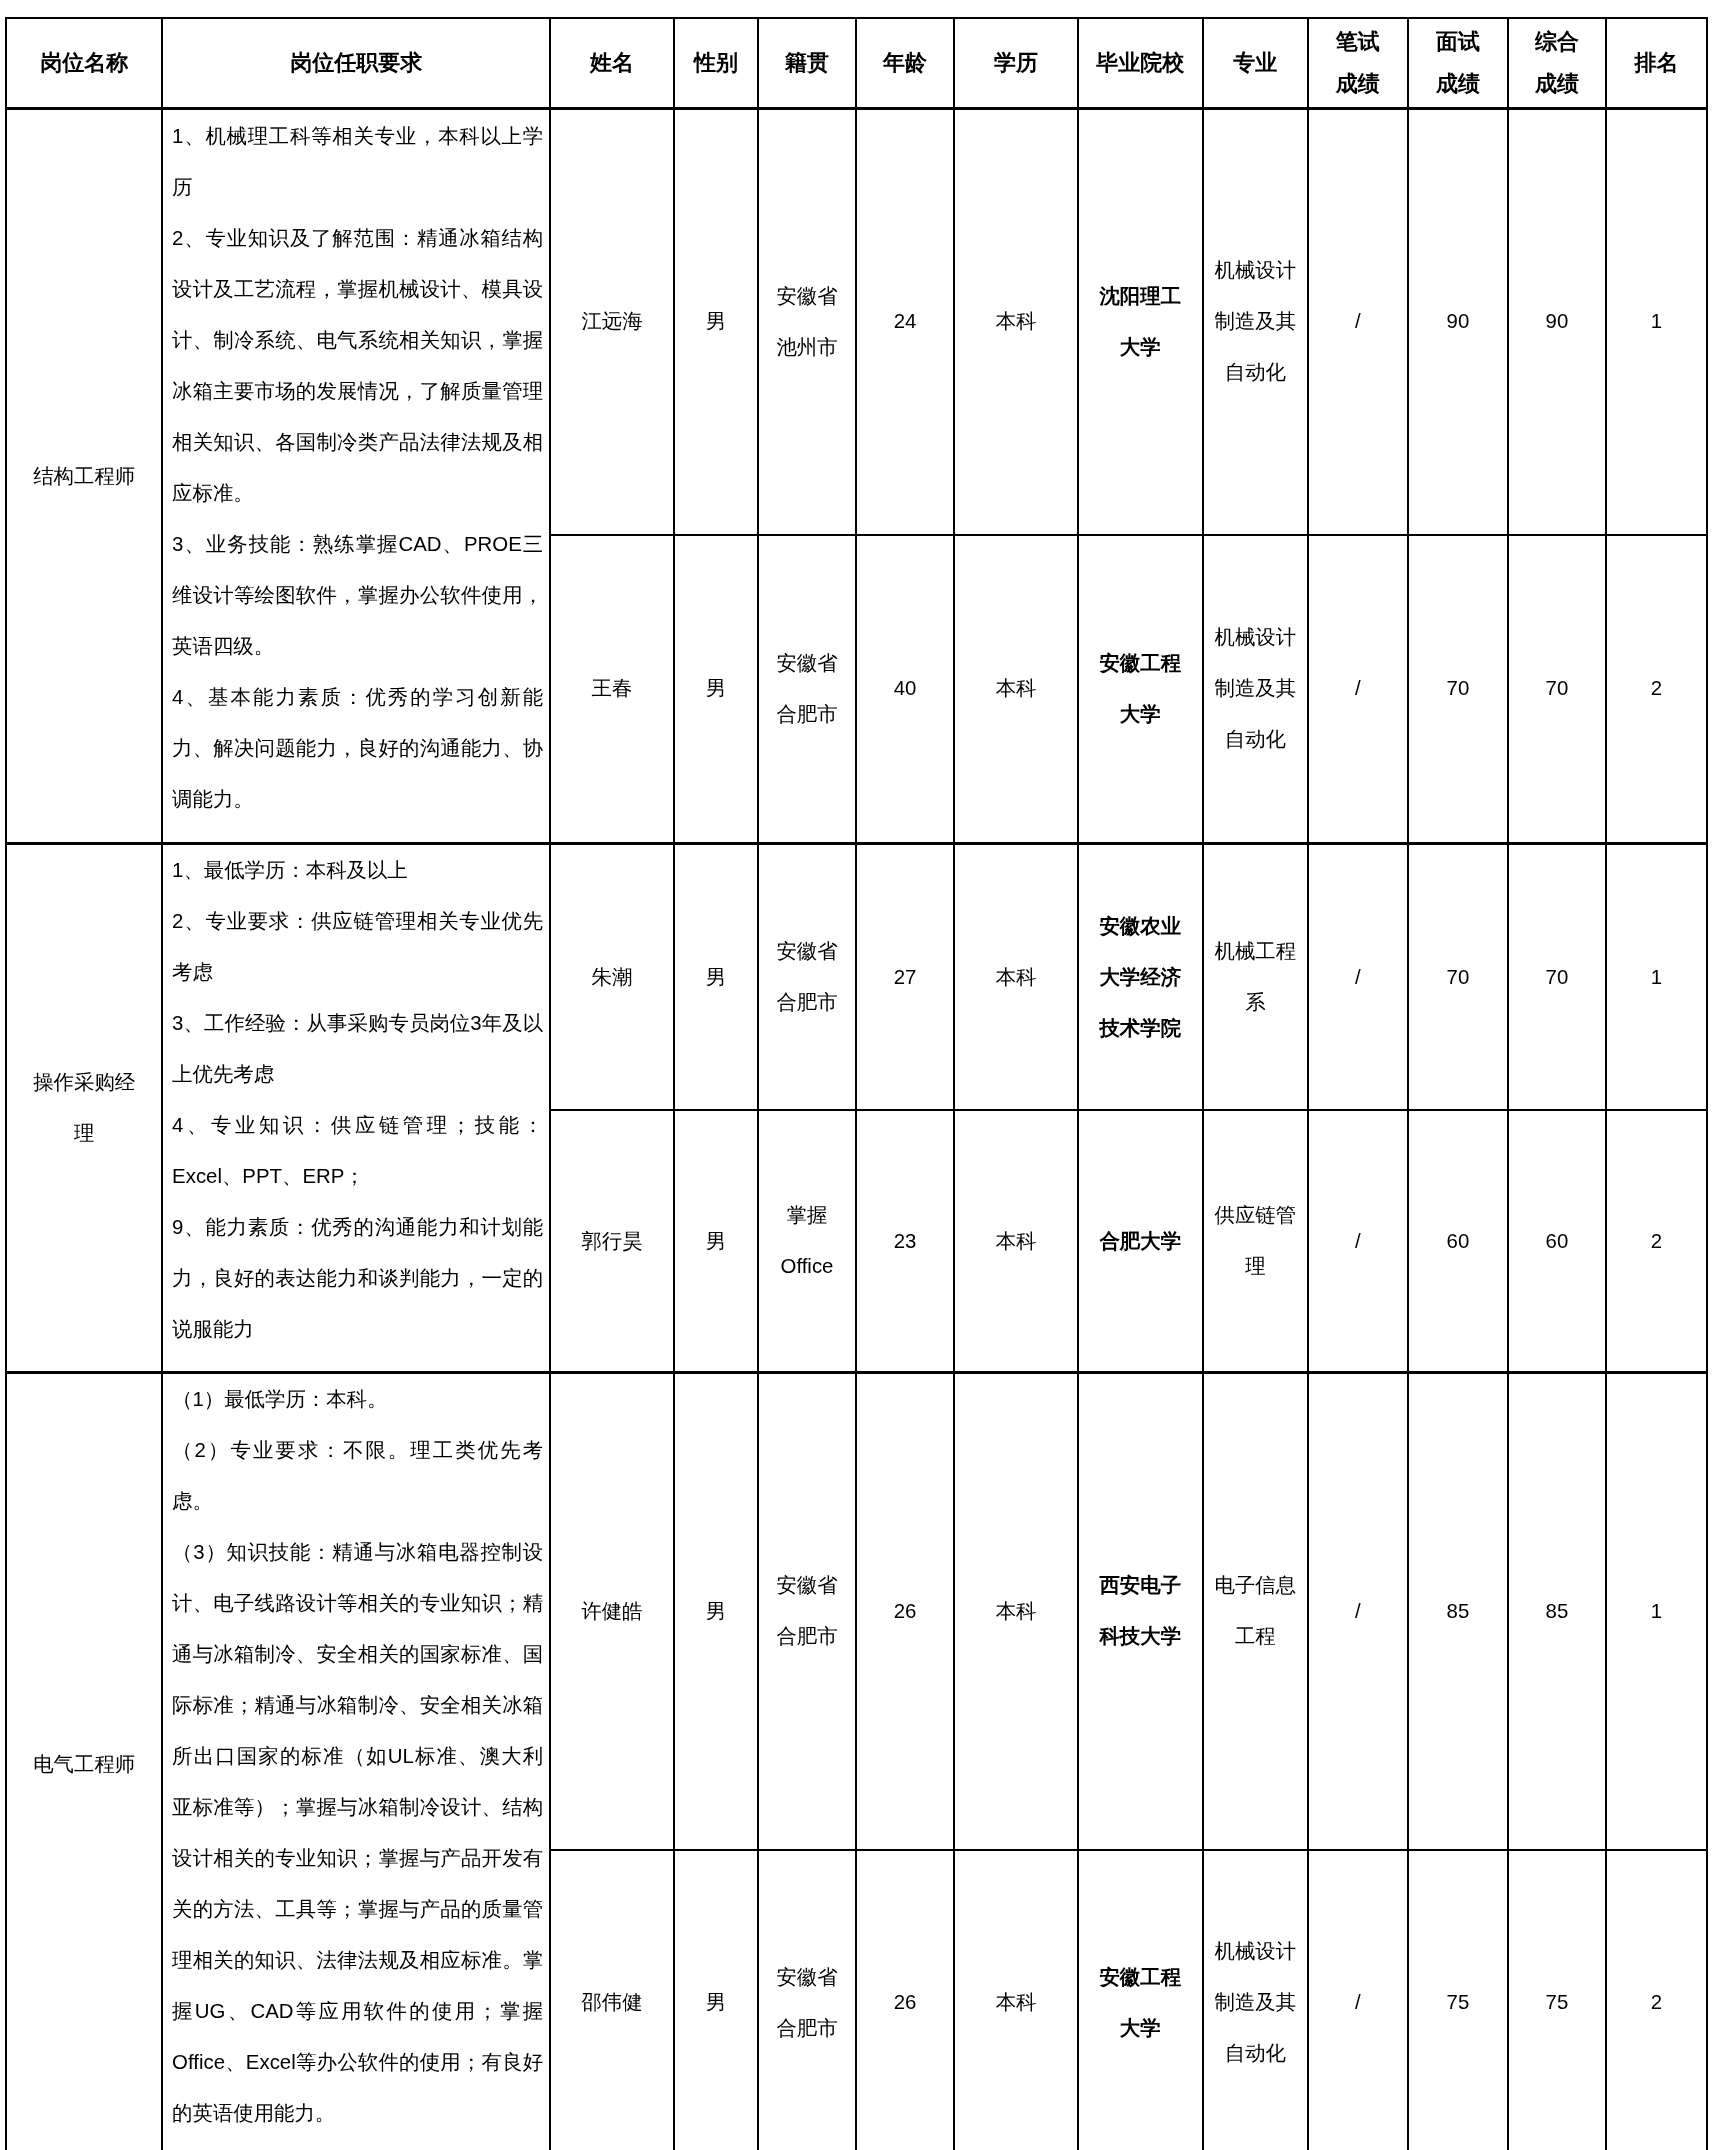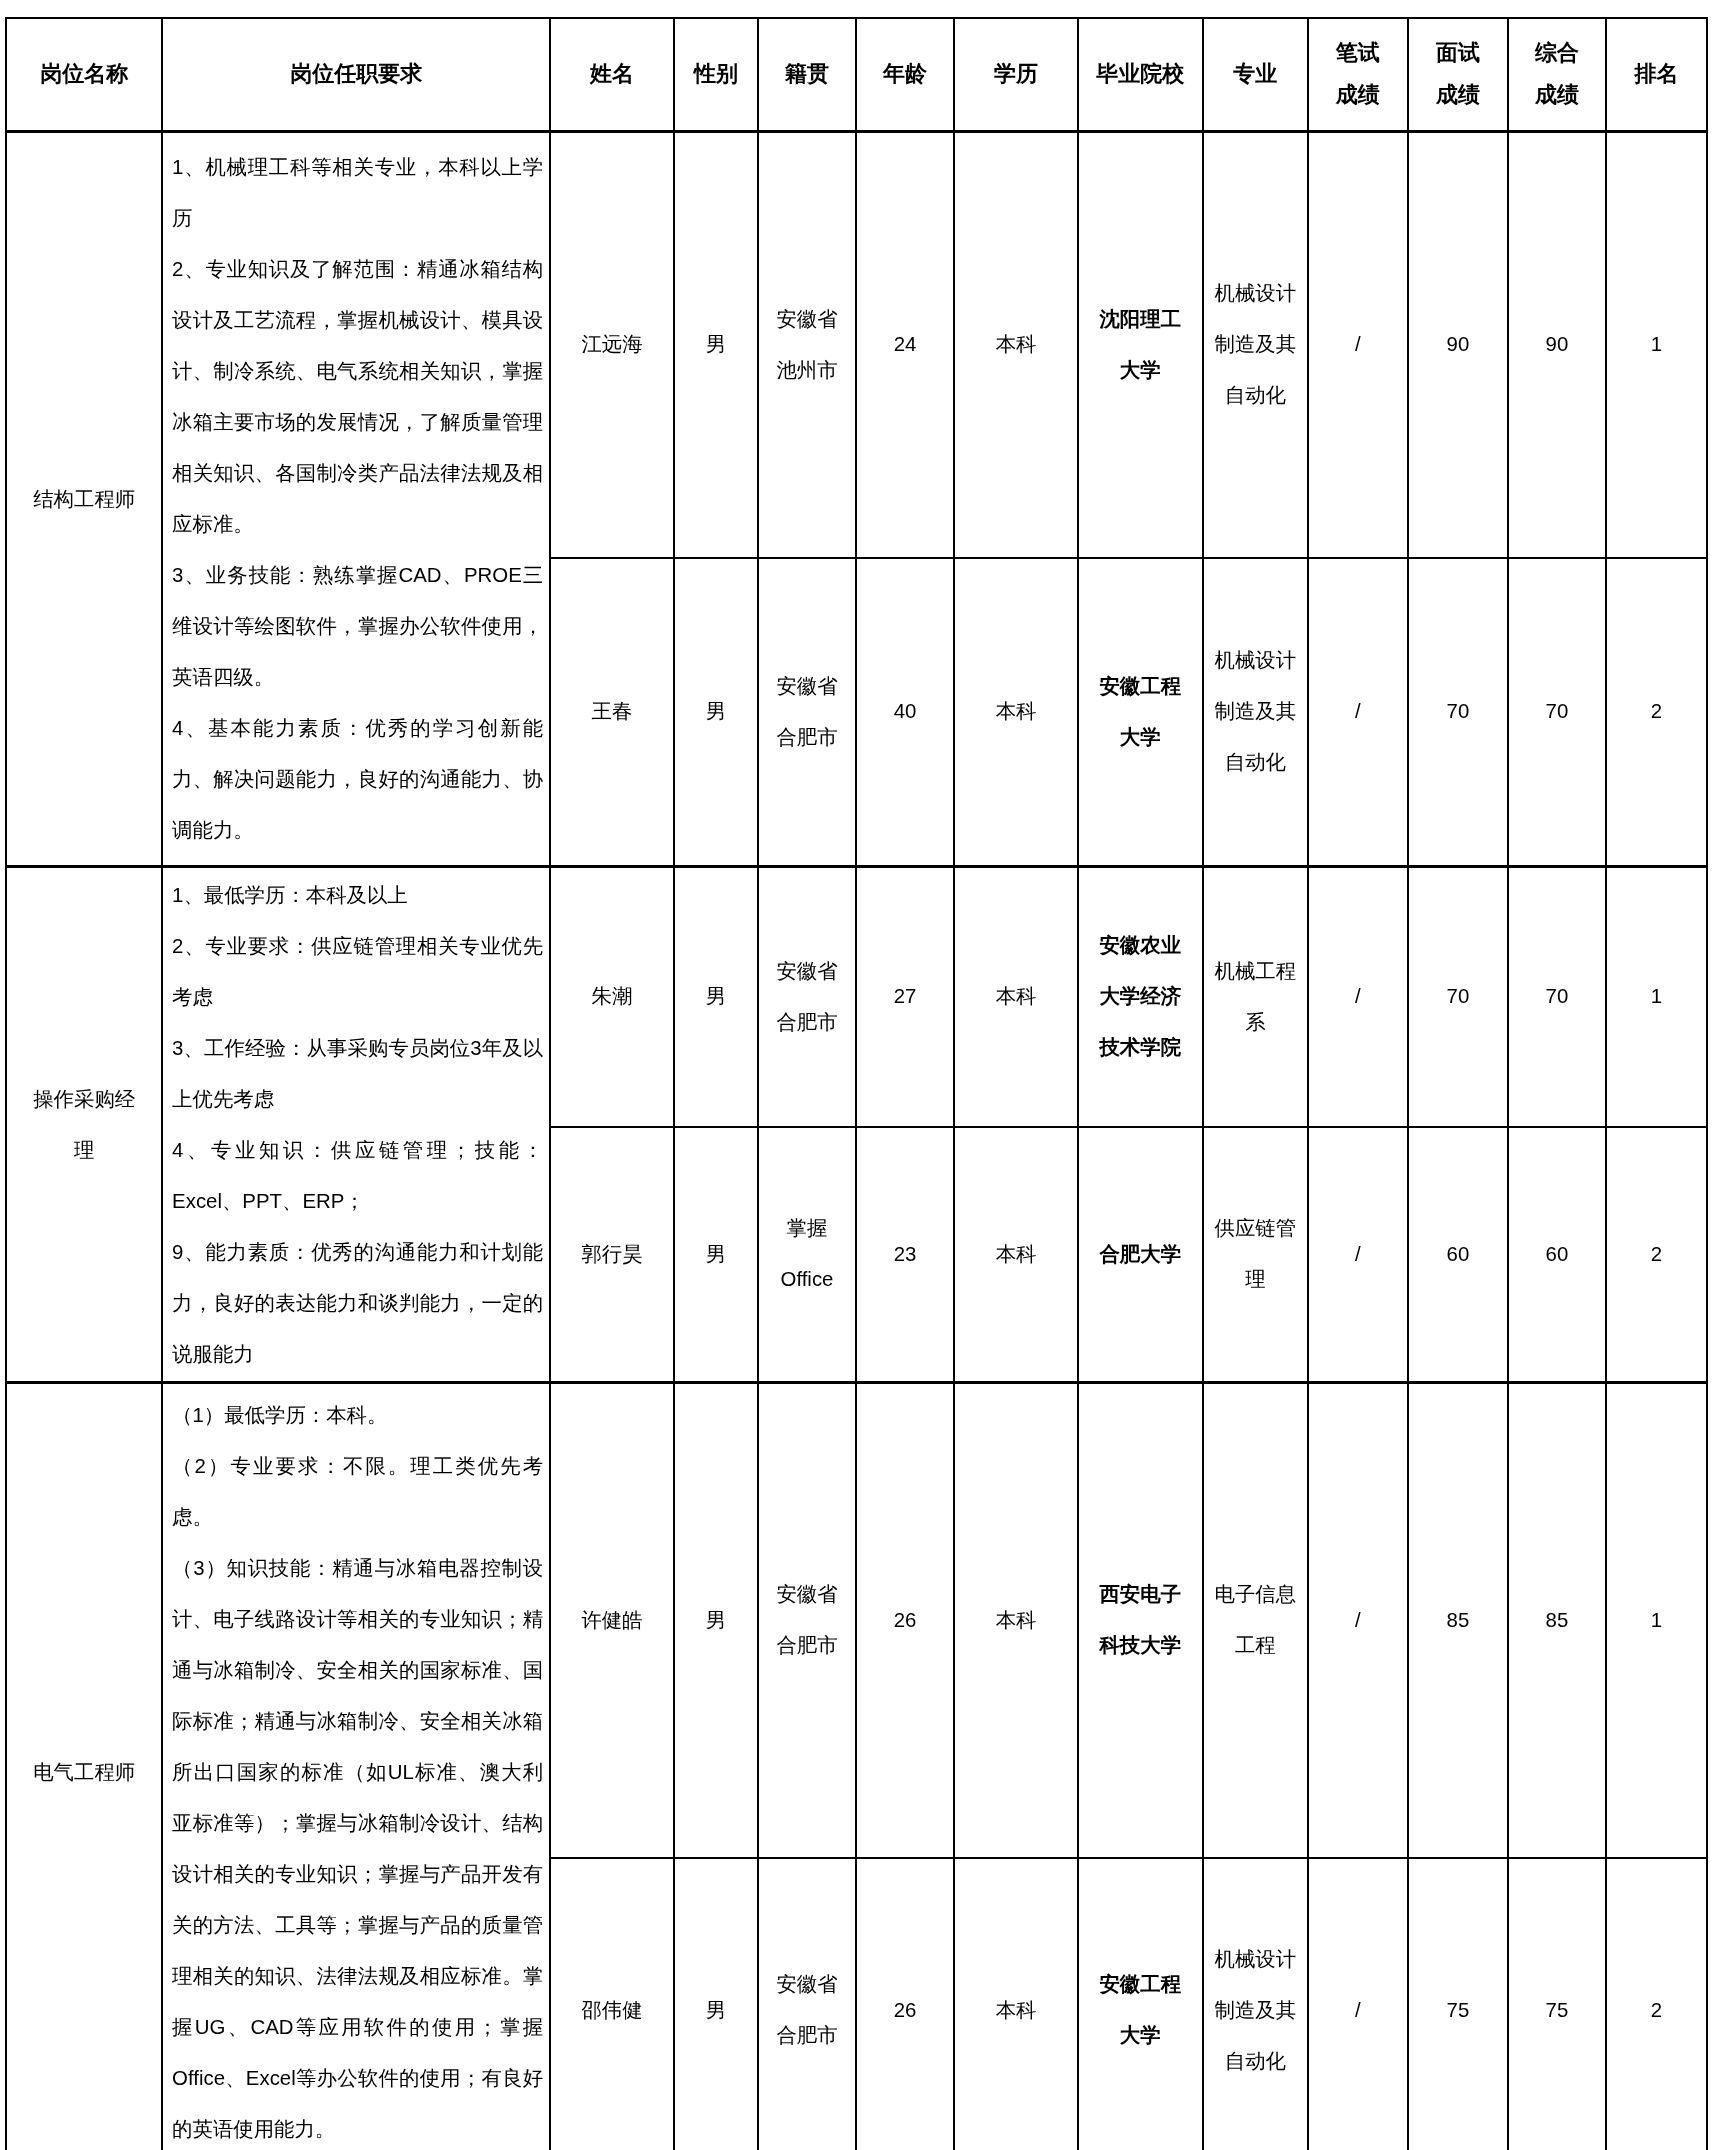--- a/index.html
+++ b/index.html
@@ -14,41 +14,41 @@
     border-collapse: collapse;
     table-layout: fixed;
     width: 1703px;
     margin: 16.6px 0 0 5.3px;
     background: #ffffff;
   }
   .tbl th, .tbl td {
     border: 2.3px solid #000000;
     overflow: hidden;
   }
-  .tbl thead tr { height: 114px; font-family: Liberation Serif, serif; }
+  .tbl thead tr { height: 91px; font-family: Liberation Serif, serif; }
   .tbl th {
     font-size: 22px;
     font-weight: bold;
     line-height: 42px;
     text-align: center;
     vertical-align: middle;
     padding: 0 3px;
   }
   .tbl td {
     font-size: 20.4px;
     line-height: 51px;
     vertical-align: middle;
   }
   .pos-cell {
     text-align: center;
     padding: 0 25px;
   }
   .req-cell {
     text-align: justify;
-    padding: 0 6px 0 9px;
+    padding: 0 6px 16px 9px;
   }
   .req-item { margin: 0; padding: 0; }
   .data-cell {
     text-align: center;
     padding: 0 7.5px;
   }
   .col-school { padding: 0 12px; font-weight: bold; }
   tr.block-start td { border-top: 3px solid #000000; }
 </style>
 </head>

